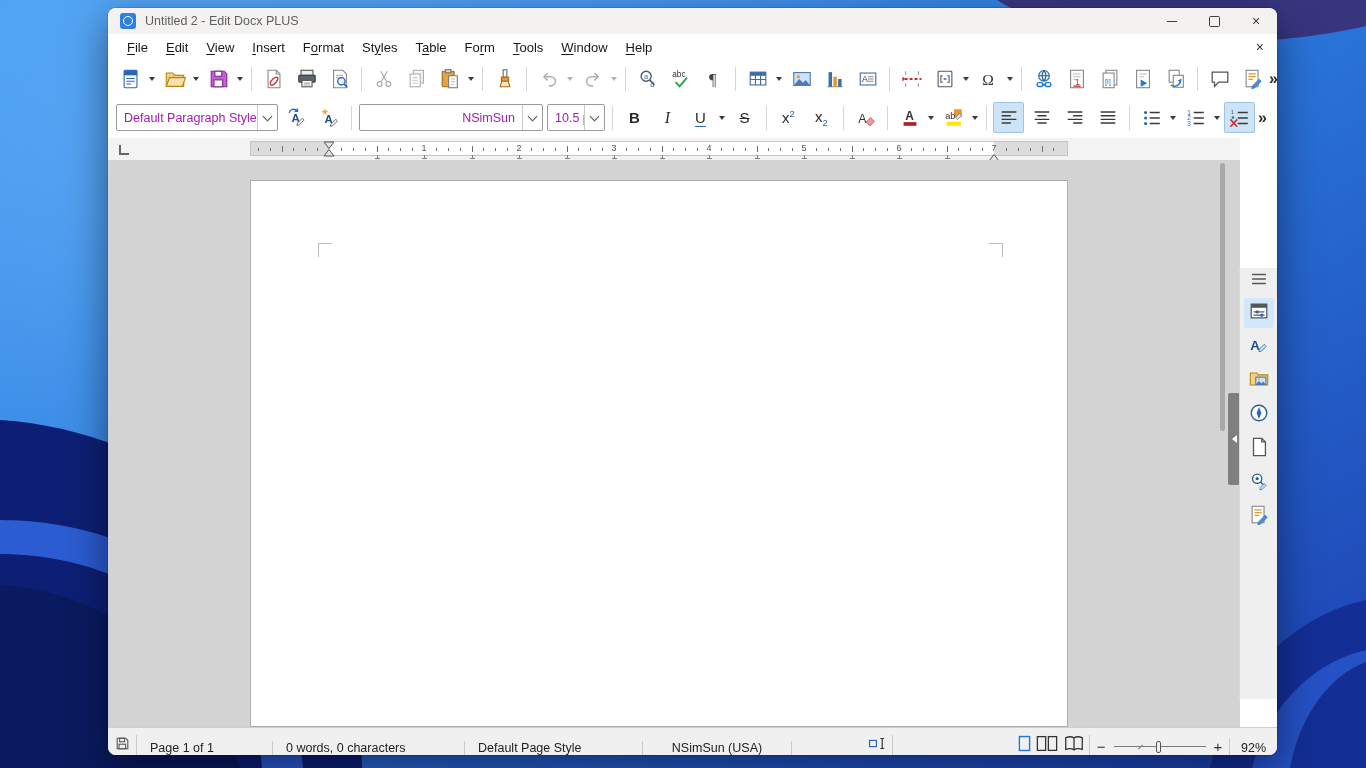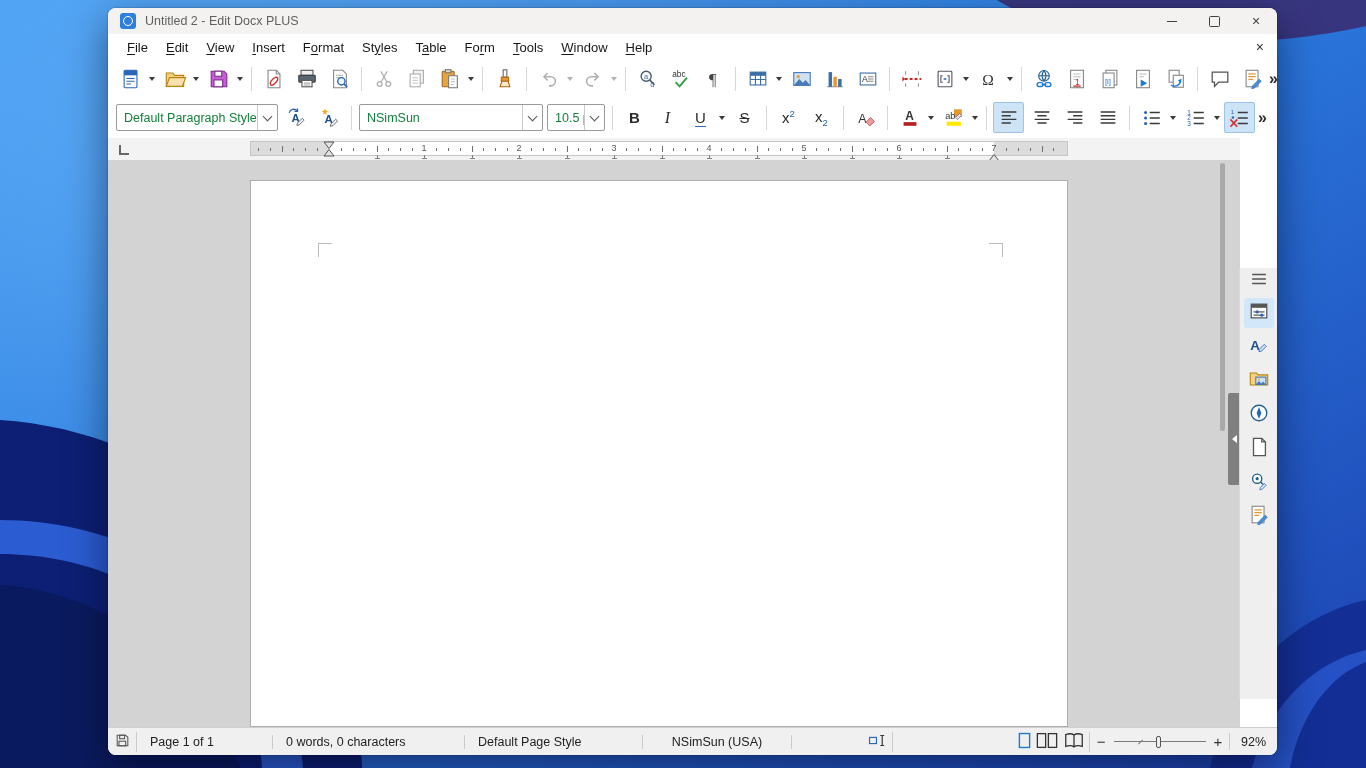--- a/index.html
+++ b/index.html
@@ -36,21 +36,21 @@
   .tb-item{display:flex;align-items:center;flex:0 0 auto;margin:0 1px;}
   .tb-btn{width:29px;height:29px;display:flex;align-items:center;justify-content:center;border:1px solid transparent;border-radius:2px;}
   .tb-btn.active{background:#cde4f7;border-color:#9cc3e5;}
   .tb-btn svg{display:block;}
   .dd{width:11px;height:29px;display:flex;align-items:center;justify-content:center;}
   .dd i{display:block;width:0;height:0;border-left:3.5px solid transparent;border-right:3.5px solid transparent;border-top:4px solid #3a3a3a;}
   .dd.disabled i{border-top-color:#b3b3b3;}
   .overflow-btn{margin-left:auto;margin-right:10px;font-size:16px;font-weight:bold;color:#2b2b2b;flex:0 0 auto;}
   
   .combo{height:25px;border:1px solid #9a9a9a;border-radius:2px;background:#fff;display:flex;align-items:center;flex:0 0 auto;margin:0 2px;}
-  .combo-text{font-size:12.5px;color:#15803d;padding:0 7px;flex:1;white-space:nowrap;overflow:hidden;}
+  .combo-text{font-size:12.5px;color:#a21caf;padding:0 7px;flex:1;white-space:nowrap;overflow:hidden;text-align:right;}
   .combo-arrow{width:19px;height:100%;border-left:1px solid #c9c9c9;display:flex;align-items:center;justify-content:center;}
   .combo-arrow i{display:block;width:6px;height:6px;border-right:1.4px solid #555;border-bottom:1.4px solid #555;transform:rotate(45deg);margin-top:-3px;}
   
   .glyph{font-size:15px;color:#2b2b2b;line-height:1;}
   .glyph.b{font-weight:bold;}
   .glyph.i{font-family:"Liberation Serif",serif;font-style:italic;font-size:16px;}
   .glyph.u{text-decoration:underline;text-decoration-color:#2a66b8;text-underline-offset:3px;}
   .glyph.s{text-decoration:line-through;}
   .glyph sup,.glyph sub{color:#2563a8;font-size:9.5px;}
   
@@ -74,21 +74,21 @@
   .grip{position:absolute;left:1120px;top:255px;width:12px;height:92px;background:#7f7f7f;border-radius:2px;display:flex;align-items:center;justify-content:center;}
   .grip i{display:block;width:0;height:0;border-top:4px solid transparent;border-bottom:4px solid transparent;border-right:5px solid #fff;}
   
   .side{position:absolute;right:0;top:130px;width:37px;bottom:28px;background:#efefef;border-left:1px solid #dadada;
     display:flex;flex-direction:column;align-items:center;}
   .side-menu{width:28px;height:26px;display:flex;align-items:center;justify-content:center;}
   .side-tab{width:30px;height:30px;margin-top:4px;border-radius:3px;display:flex;align-items:center;justify-content:center;}
   .side-tab.active{background:#d2e7fa;}
   
   .statusbar{position:absolute;left:0;right:0;bottom:0;height:28px;background:#f0f0f0;border-top:1px solid #cfcfcf;
-    display:flex;align-items:center;font-size:12.5px;color:#222;box-sizing:border-box;}
+    display:flex;align-items:flex-end;font-size:12.5px;color:#222;box-sizing:border-box;}
   .sb-cell{display:flex;align-items:center;border-right:1px solid #cbcbcb;box-sizing:border-box;flex:0 0 auto;}
   .sb-cell.pad{padding-left:13px;}
   .sb-cell.center{justify-content:center;}
   .sb-cell:last-child{border-right:none;}
   .zoomwrap{display:flex;align-items:center;justify-content:center;width:100%;gap:8px;}
   .zminus,.zplus{font-size:15px;color:#333;}
   .ztrack{position:relative;width:92px;height:12px;}
   .ztrack .line{position:absolute;left:0;right:0;top:5.5px;height:1px;background:#7a7a7a;}
   .ztrack .mid{position:absolute;left:26px;top:3px;width:1px;height:6px;background:#7a7a7a;transform:rotate(45deg);}
   .ztrack .handle{position:absolute;left:42px;top:0;width:5px;height:12px;background:#efefef;border:1px solid #555;border-radius:2px;box-sizing:border-box;}

